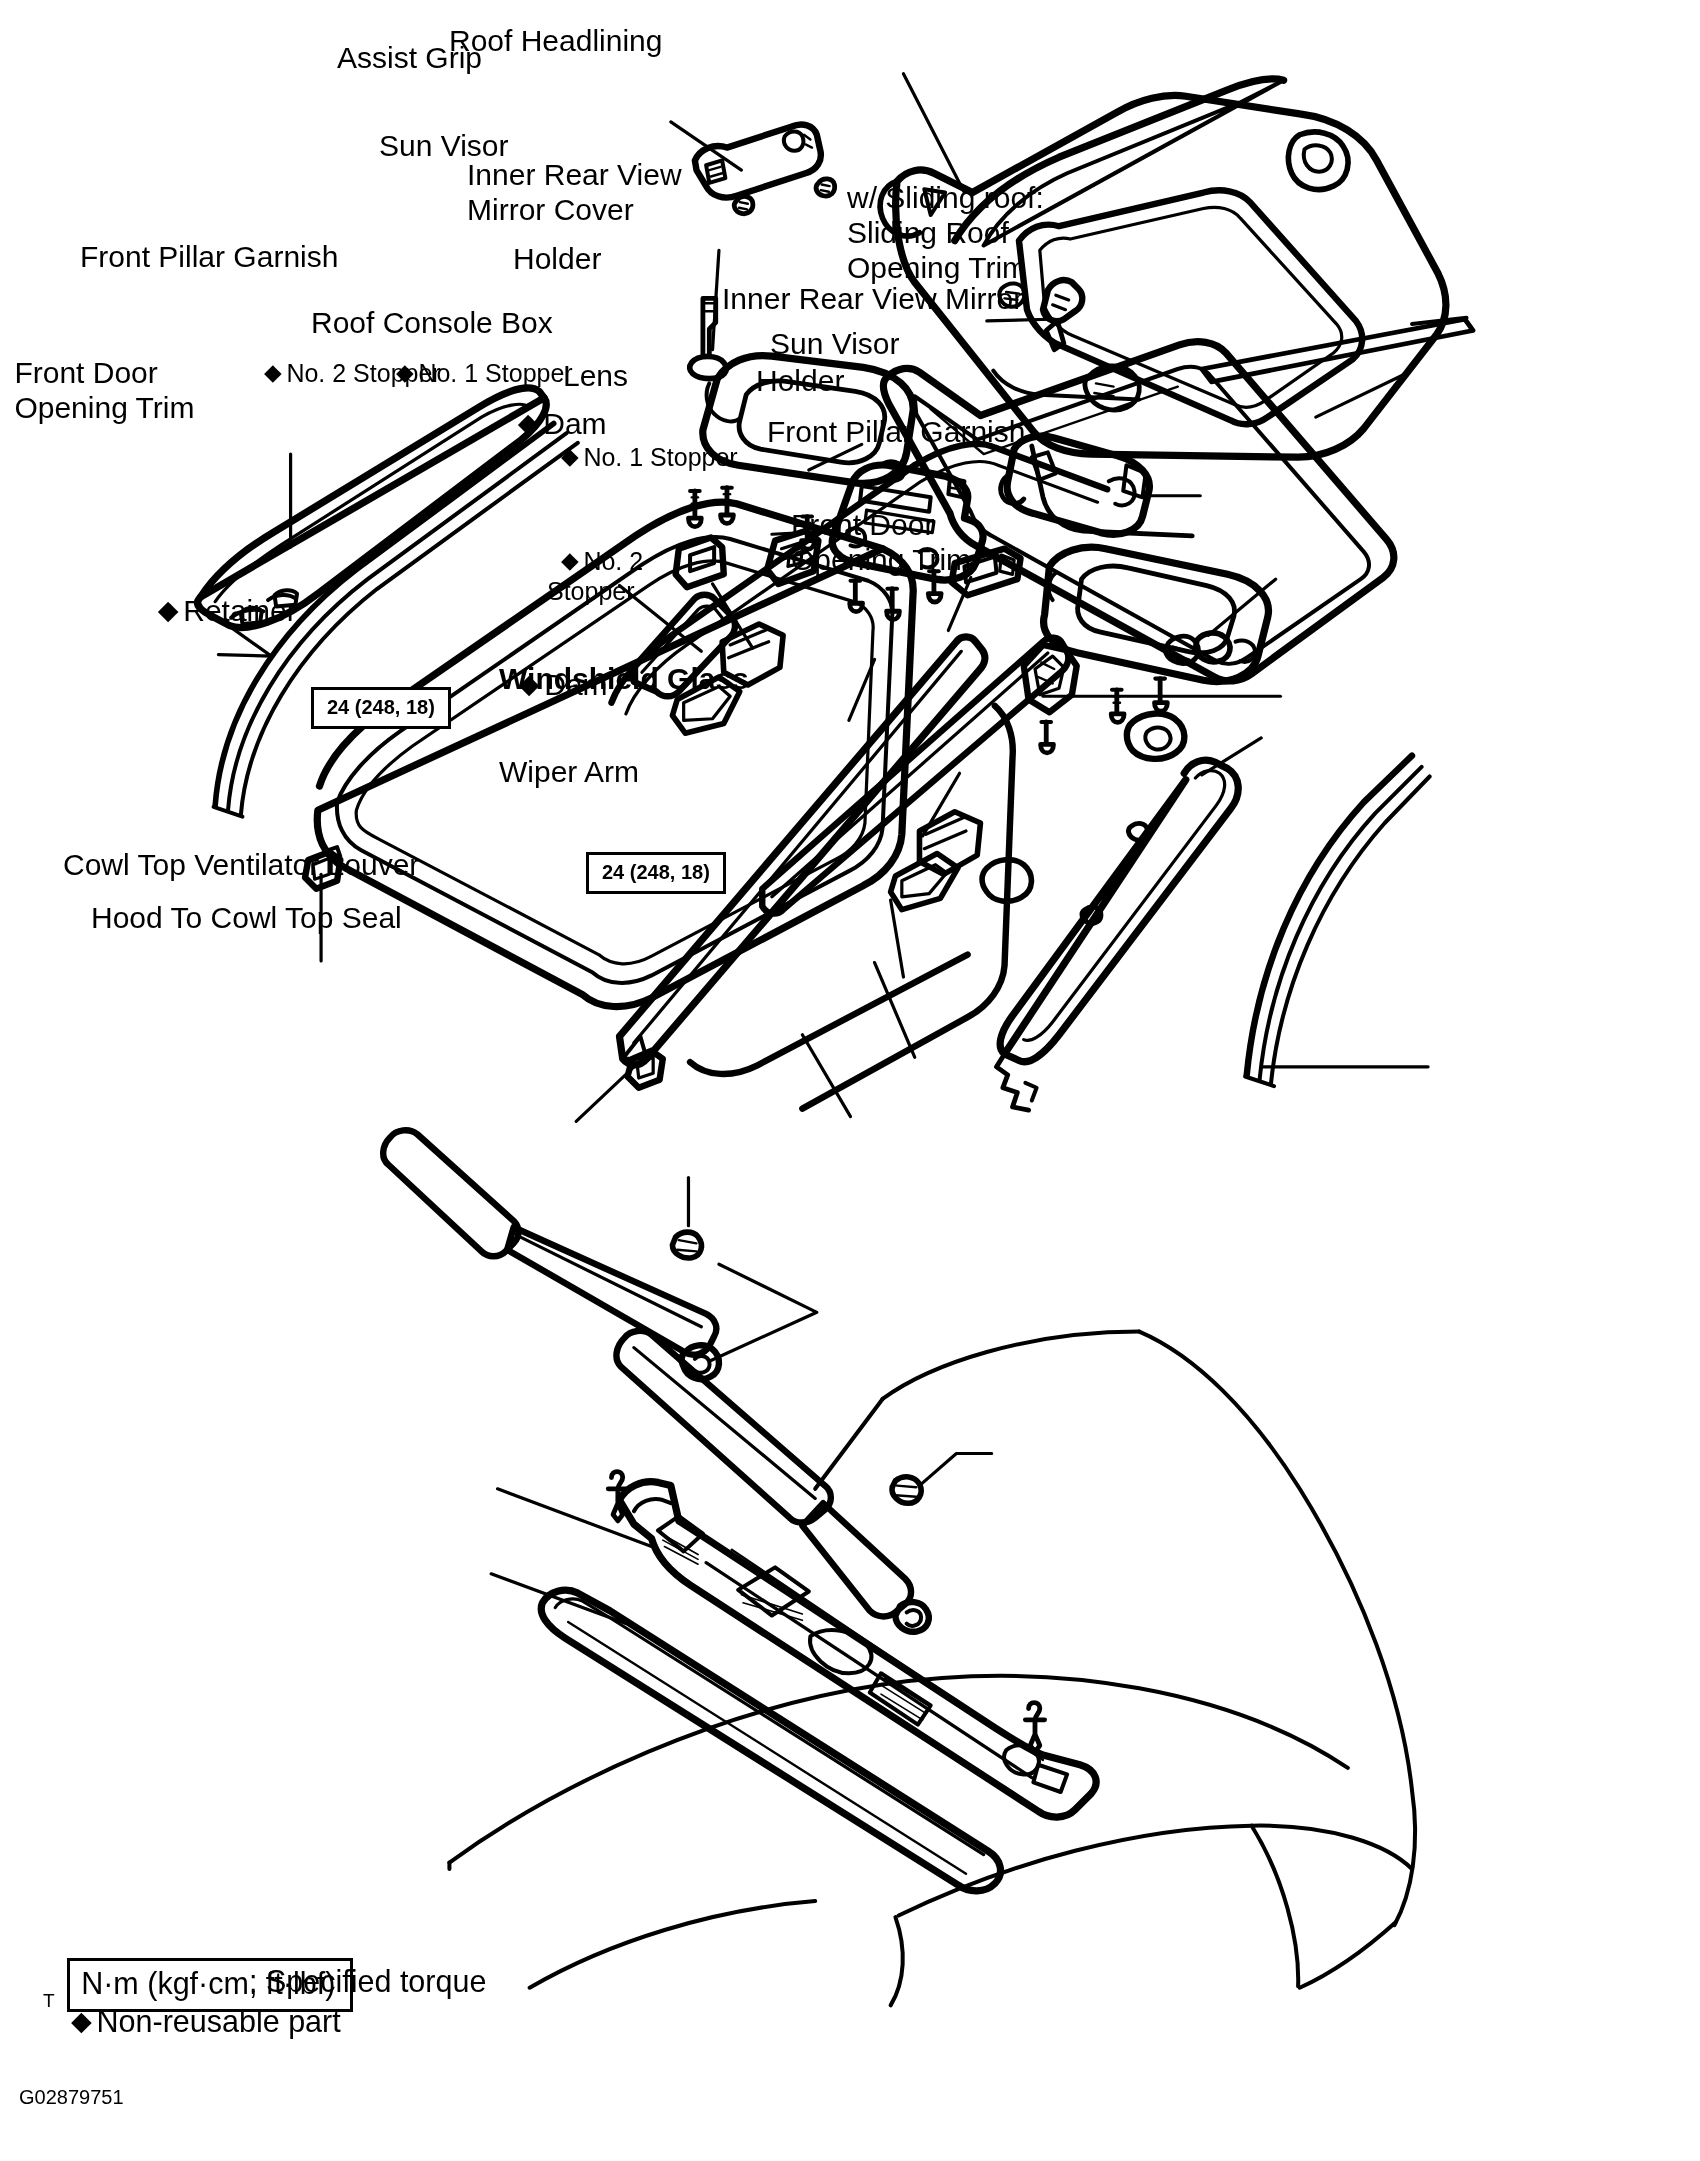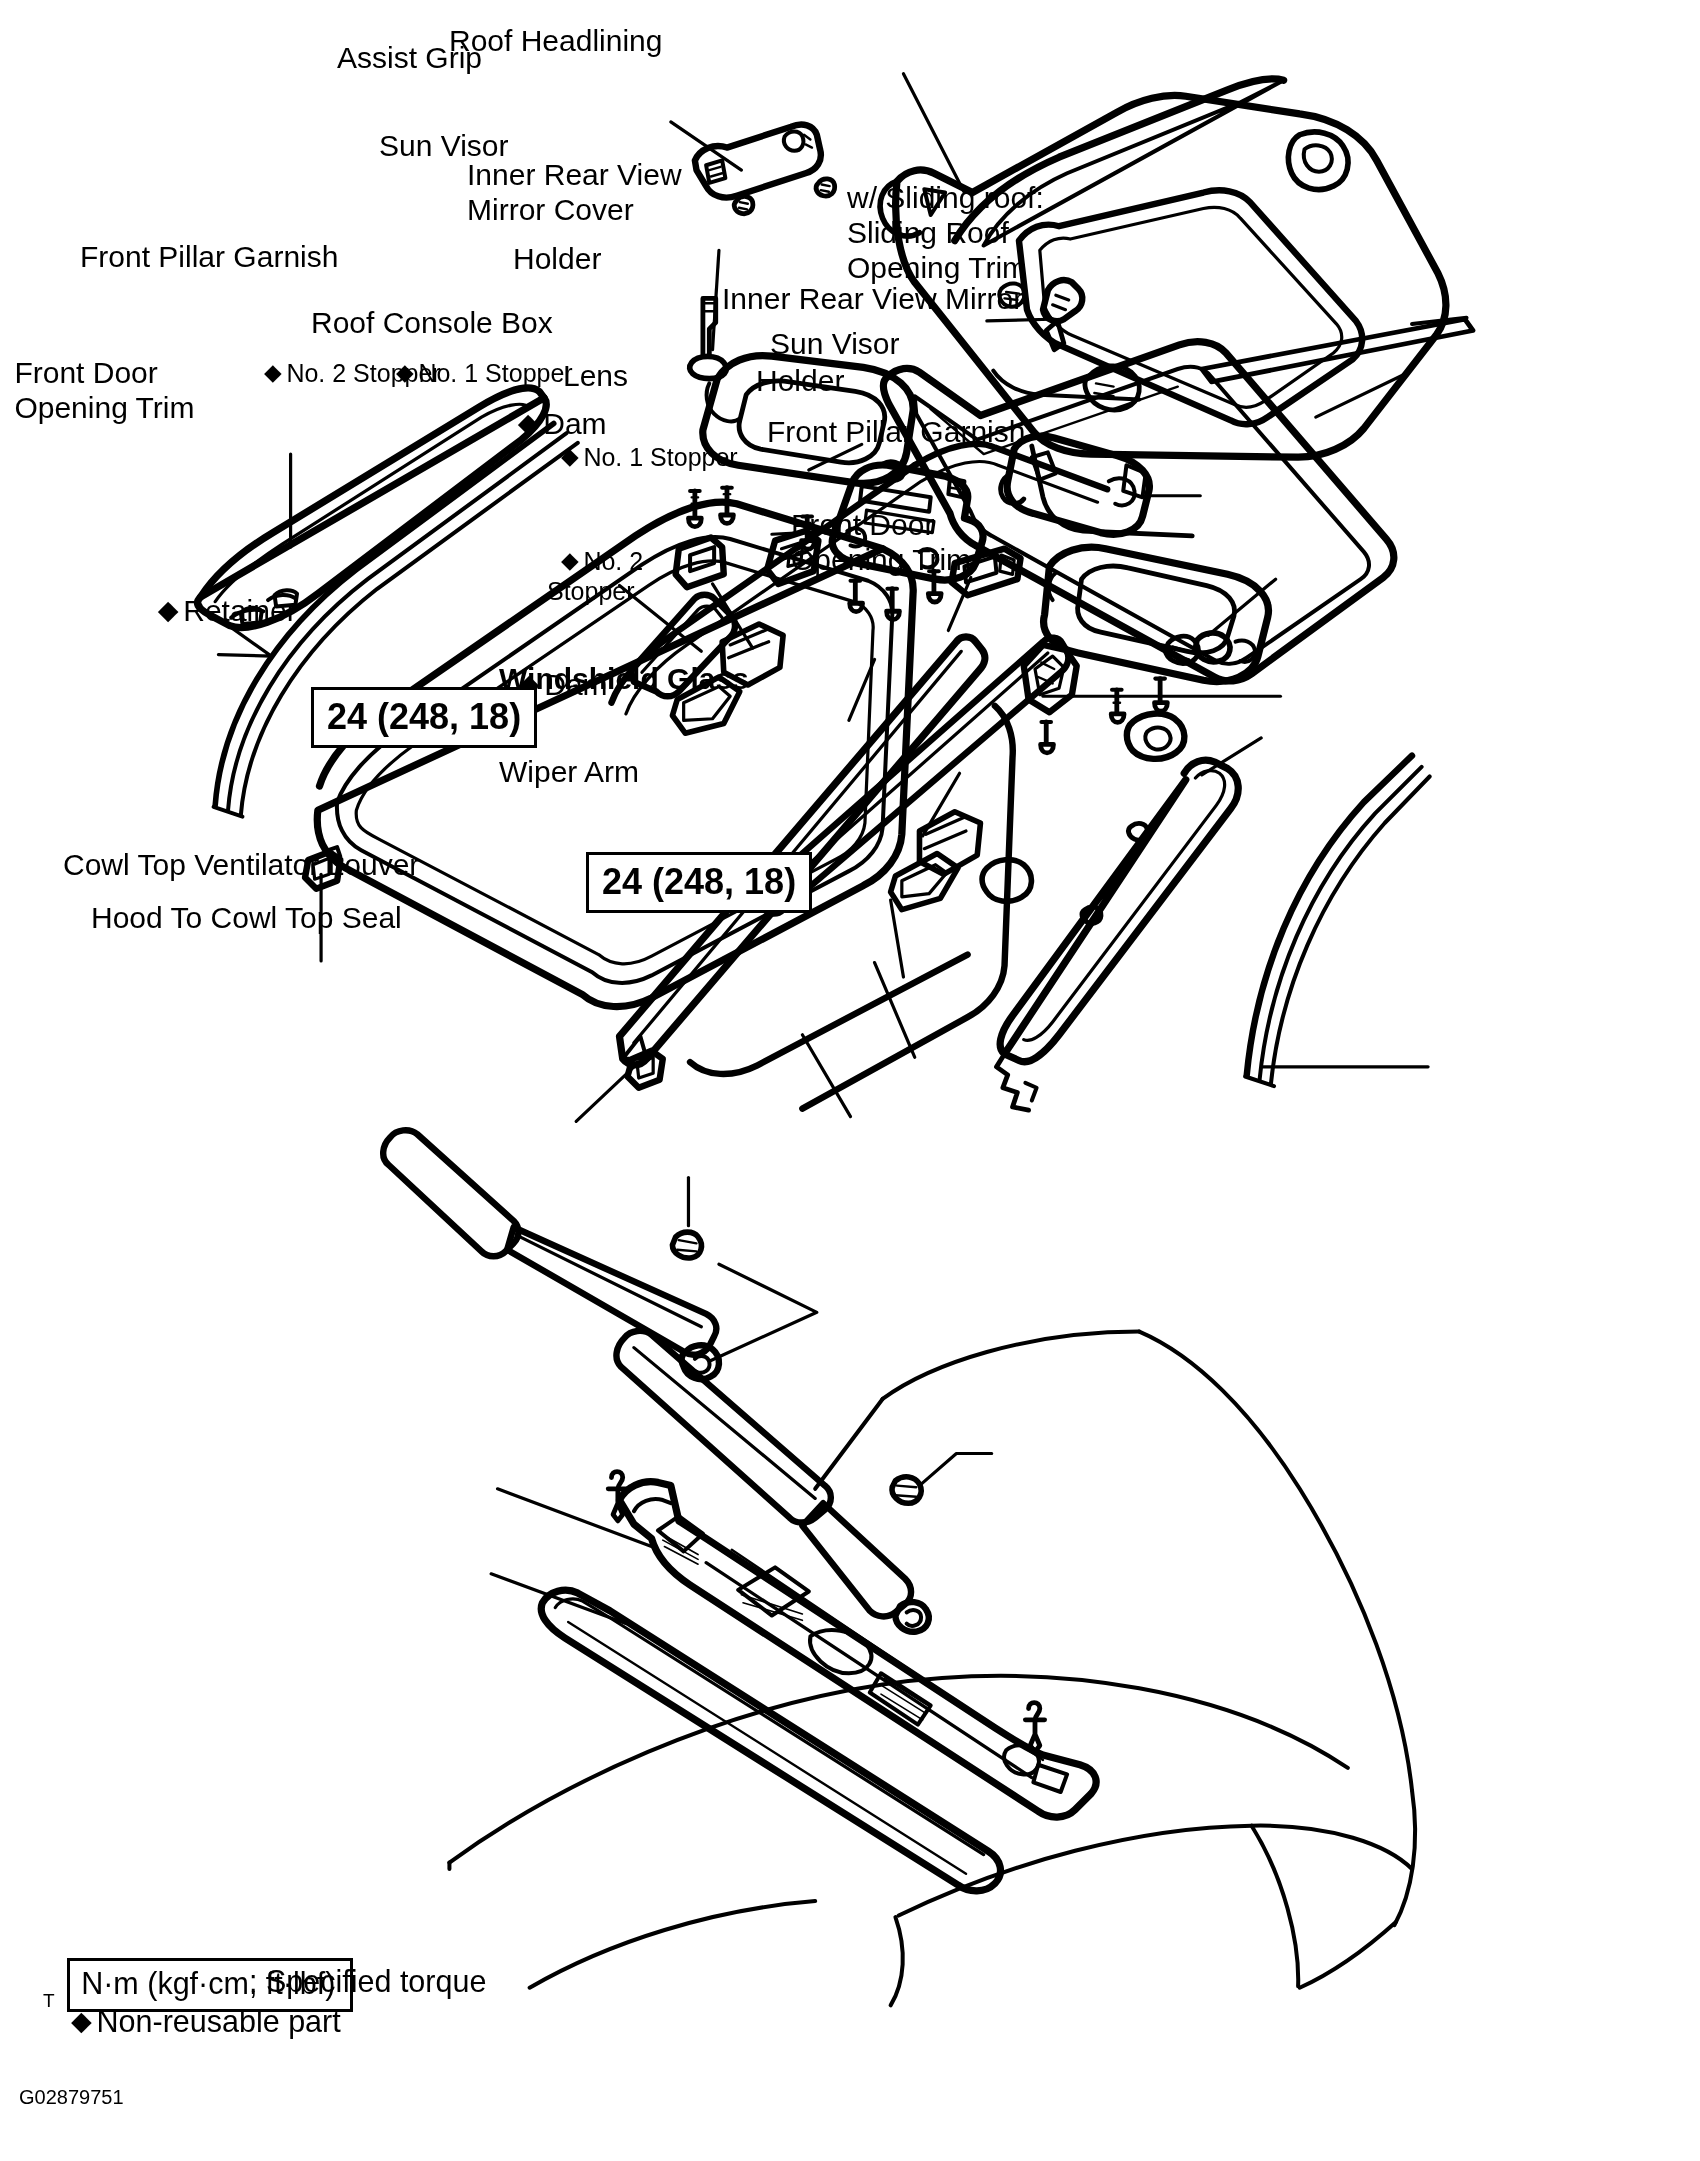--- a/index.html
+++ b/index.html
@@ -6,21 +6,21 @@
   body{width:1701px;height:2161px;position:relative;overflow:hidden;
        font-family:"Liberation Sans",sans-serif;color:#000;}
   #stage{position:absolute;left:0;top:0;width:1478px;height:2161px;}
   svg#art{position:absolute;left:0;top:0;width:1701px;height:2161px;}
   .lbl{position:absolute;font-size:30px;line-height:35px;white-space:pre;
        color:#000;letter-spacing:0px;}
   .lbl.sm{font-size:25px;line-height:30px;}
   .dia{font-size:27px;vertical-align:1.6px;margin-right:4.8px;}
   .dia.sm{font-size:23px;}
   .torque{position:absolute;border:3.2px solid #000;background:#fff;
-          font-size:36px;font-weight:bold;padding:5.6px 13px 7.2px 13px;white-space:nowrap;}
+          font-size:20px;font-weight:bold;padding:5.6px 13px 7.2px 13px;white-space:nowrap;}
   .legendbox{position:absolute;border:3.2px solid #000;background:#fff;
              font-size:30.5px;padding:4.8px 14.4px 8px 11.2px;white-space:nowrap;}
   .legrow{position:absolute;font-size:30.5px;white-space:nowrap;}
   .figno{position:absolute;font-size:20px;white-space:nowrap;}
   .tmark{position:absolute;font-size:19px;}
 </style>
 </head>
 <body>
 
 <div id="stage">

